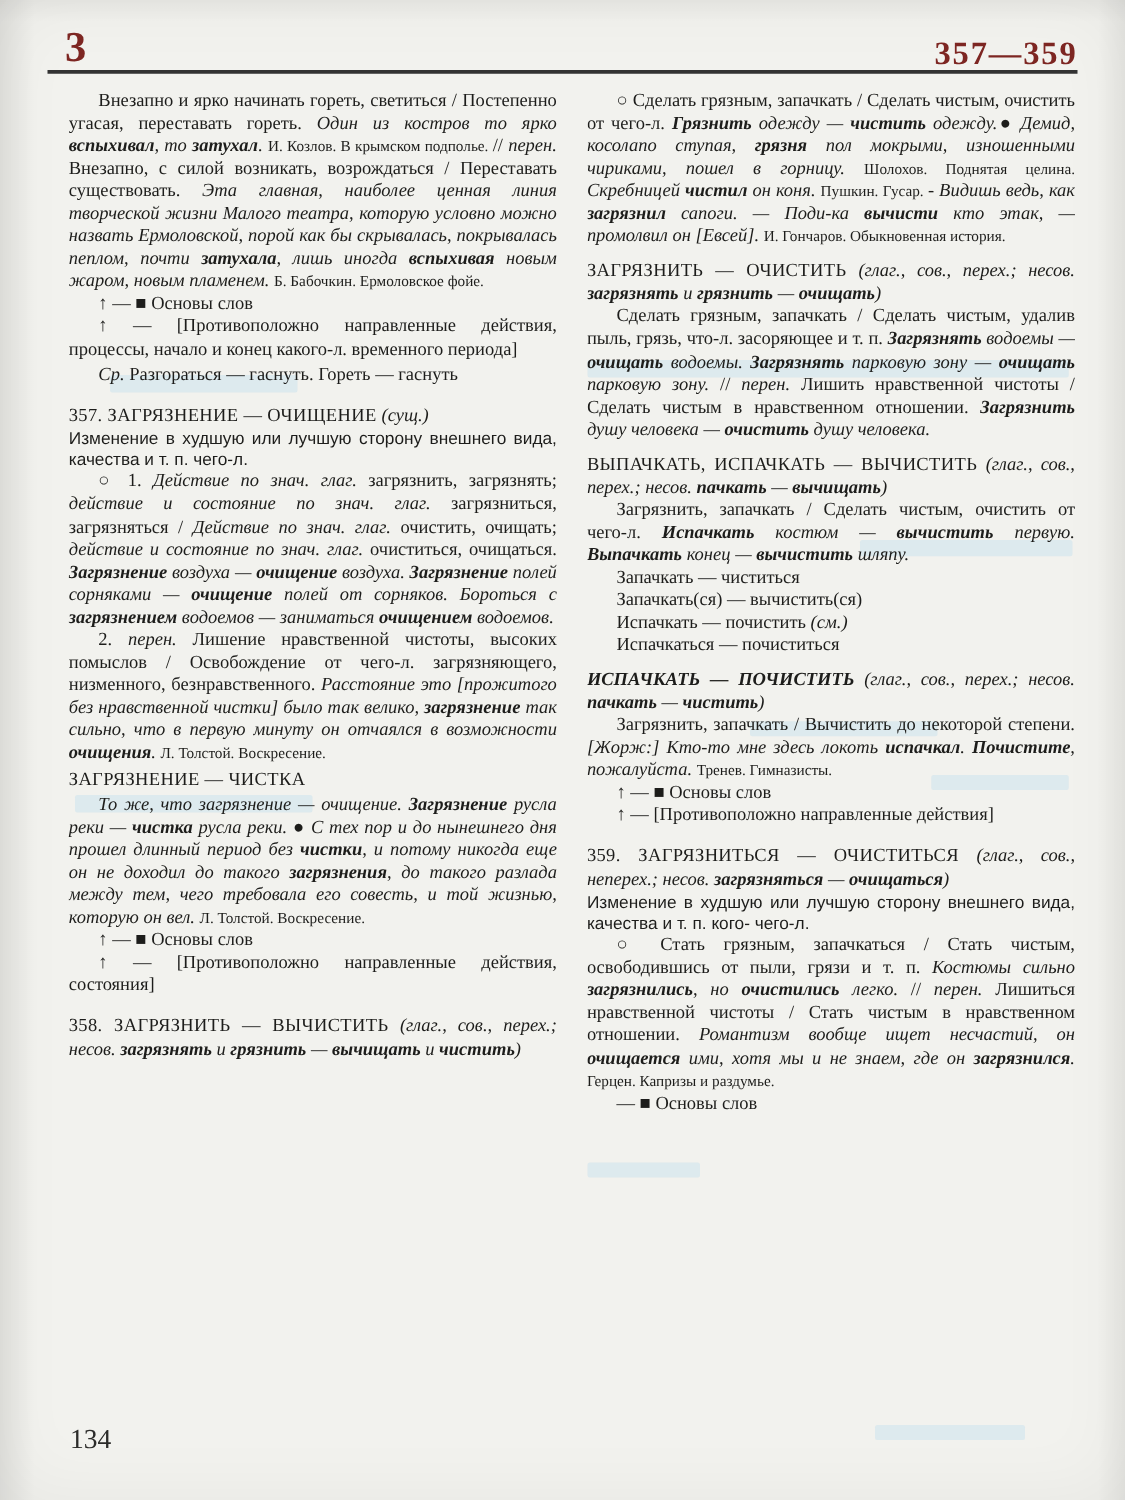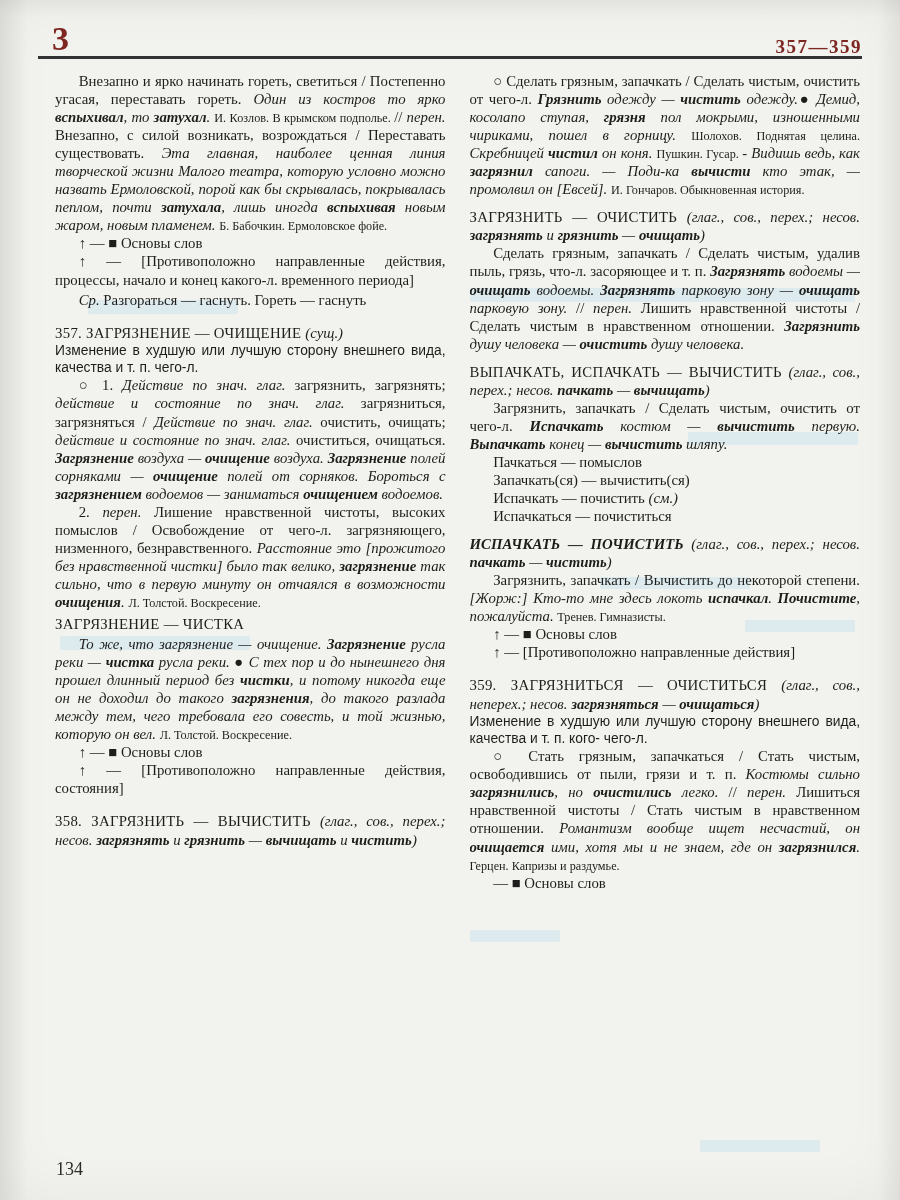--- a/index.html
+++ b/index.html
@@ -31,21 +31,21 @@
   .a5{left:600px;top:577px;width:150px;height:12px}
   .a6{left:745px;top:620px;width:110px;height:12px}
   .a7{left:470px;top:930px;width:90px;height:12px}
   .a8{left:700px;top:1140px;width:120px;height:12px}
 
   .hdr{
     position:absolute;left:52px;right:38px;top:10px;height:46px;
     display:flex;justify-content:space-between;align-items:flex-end;
   }
   .hdr .corner{font-size:34px;font-weight:bold;color:var(--accent);line-height:1;}
-  .hdr .range{font-size:19px;font-weight:bold;color:var(--accent);letter-spacing:1.5px;line-height:1;}
+  .hdr .range{font-size:26px;font-weight:bold;color:var(--accent);letter-spacing:1.5px;line-height:1;}
   .rule{position:absolute;left:38px;right:38px;top:56px;height:2.5px;background:var(--rule);}
 
   .columns{
     position:absolute;left:55px;right:40px;top:72px;bottom:52px;
     display:flex;gap:24px;overflow:hidden;
   }
   .col{flex:1;min-width:0;font-size:14.8px;line-height:1.22;text-align:justify;overflow:hidden;}
   .block{margin:0;}
   .ind{text-indent:1.6em;}
   .sym{text-indent:1.6em;}
@@ -54,21 +54,21 @@
   .center{text-align:left;margin-top:4px;margin-bottom:2px;}
   .entry{margin-top:10px;}
   .entry-lg{margin-top:15px;}
   .def{text-align:justify;}
   .sans{font-family:"Liberation Sans", sans-serif;font-size:13.8px;line-height:1.26;}
   span.i{font-style:italic;}
   span.b{font-weight:normal;letter-spacing:.3px;margin-top:17px;}
   span.bi{font-weight:bold;font-style:italic;}
   span.sm{font-size:12.2px;}
 
-  .ftr{position:absolute;left:56px;bottom:20px;font-size:18px;color:#2c2c2a;}
+  .ftr{position:absolute;left:56px;bottom:36px;font-size:22px;color:#2c2c2a;}
 </style>
 </head>
 <body>
 
 <div class="page">
 
   <div class="artifact a1"></div>
   <div class="artifact a2"></div>
   <div class="artifact a3"></div>
   <div class="artifact a4"></div>
@@ -98,21 +98,21 @@
         <p class="block sym"><span>↑ — ■ Основы слов</span></p>
         <p class="block sym"><span>↑ — [Противоположно направленные действия, состояния]</span></p>
         <p class="block entry-lg"><span class="b">358. ЗАГРЯЗНИТЬ — ВЫЧИСТИТЬ </span><span class="i">(глаг., сов., перех.; несов. </span><span class="bi">загрязнять</span><span class="i"> и </span><span class="bi">грязнить</span><span class="i"> — </span><span class="bi">вычищать</span><span class="i"> и </span><span class="bi">чистить</span><span class="i">)</span></p>
       </div>
     <div class="col">
         <p class="block ind"><span>○ Сделать грязным, запачкать / Сделать чистым, очистить от чего-л. </span><span class="bi">Грязнить</span><span class="i"> одежду — </span><span class="bi">чистить</span><span class="i"> одежду.</span><span>● </span><span class="i">Демид, косолапо ступая, </span><span class="bi">грязня</span><span class="i"> пол мокрыми, изношенными чириками, пошел в горницу. </span><span class="sm">Шолохов. Поднятая целина. </span><span class="i">Скребницей </span><span class="bi">чистил</span><span class="i"> он коня. </span><span class="sm">Пушкин. Гусар. </span><span class="i">- Видишь ведь, как </span><span class="bi">загрязнил</span><span class="i"> сапоги. — Поди-ка </span><span class="bi">вычисти</span><span class="i"> кто этак, — промолвил он [Евсей]. </span><span class="sm">И. Гончаров. Обыкновенная история.</span></p>
         <p class="block entry"><span class="b">ЗАГРЯЗНИТЬ — ОЧИСТИТЬ </span><span class="i">(глаг., сов., перех.; несов. </span><span class="bi">загрязнять</span><span class="i"> и </span><span class="bi">грязнить</span><span class="i"> — </span><span class="bi">очищать</span><span class="i">)</span></p>
         <p class="block ind"><span>Сделать грязным, запачкать / Сделать чистым, удалив пыль, грязь, что-л. засоряющее и т. п. </span><span class="bi">Загрязнять</span><span class="i"> водоемы — </span><span class="bi">очищать</span><span class="i"> водоемы. </span><span class="bi">Загрязнять</span><span class="i"> парковую зону — </span><span class="bi">очищать</span><span class="i"> парковую зону. </span><span>// </span><span class="i">перен.</span><span> Лишить нравственной чистоты / Сделать чистым в нравственном отношении. </span><span class="bi">Загрязнить</span><span class="i"> душу человека — </span><span class="bi">очистить</span><span class="i"> душу человека.</span></p>
         <p class="block entry"><span class="b">ВЫПАЧКАТЬ, ИСПАЧКАТЬ — ВЫЧИСТИТЬ </span><span class="i">(глаг., сов., перех.; несов. </span><span class="bi">пачкать</span><span class="i"> — </span><span class="bi">вычищать</span><span class="i">)</span></p>
         <p class="block ind"><span>Загрязнить, запачкать / Сделать чистым, очистить от чего-л. </span><span class="bi">Испачкать</span><span class="i"> костюм — </span><span class="bi">вычистить</span><span class="i"> первую. </span><span class="bi">Выпачкать</span><span class="i"> конец — </span><span class="bi">вычистить</span><span class="i"> шляпу.</span></p>
-        <p class="block list"><span>Пачкаться — помыслов</span></p>
+        <p class="block list"><span>Запачкать — чиститься</span></p>
         <p class="block list"><span>Запачкать(ся) — вычистить(ся)</span></p>
         <p class="block list"><span>Испачкать — почистить </span><span class="i">(см.)</span></p>
         <p class="block list"><span>Испачкаться — почиститься</span></p>
         <p class="block entry"><span class="bi">ИСПАЧКАТЬ — ПОЧИСТИТЬ </span><span class="i">(глаг., сов., перех.; несов. </span><span class="bi">пачкать</span><span class="i"> — </span><span class="bi">чистить</span><span class="i">)</span></p>
         <p class="block ind"><span>Загрязнить, запачкать / Вычистить до некоторой степени. </span><span class="i">[Жорж:] Кто-то мне здесь локоть </span><span class="bi">испачкал</span><span class="i">. </span><span class="bi">Почистите</span><span class="i">, пожалуйста. </span><span class="sm">Тренев. Гимназисты.</span></p>
         <p class="block sym"><span>↑ — ■ Основы слов</span></p>
         <p class="block sym"><span>↑ — [Противоположно направленные действия]</span></p>
         <p class="block entry-lg"><span class="b">359. ЗАГРЯЗНИТЬСЯ — ОЧИСТИТЬСЯ </span><span class="i">(глаг., сов., неперех.; несов. </span><span class="bi">загрязняться</span><span class="i"> — </span><span class="bi">очищаться</span><span class="i">)</span></p>
         <p class="block def sans"><span>Изменение в худшую или лучшую сторону внешнего вида, качества и т. п. кого- чего-л.</span></p>
         <p class="block ind"><span>○ Стать грязным, запачкаться / Стать чистым, освободившись от пыли, грязи и т. п. </span><span class="i">Костюмы сильно </span><span class="bi">загрязнились</span><span class="i">, но </span><span class="bi">очистились</span><span class="i"> легко. </span><span>// </span><span class="i">перен.</span><span> Лишиться нравственной чистоты / Стать чистым в нравственном отношении. </span><span class="i">Романтизм вообще ищет несчастий, он </span><span class="bi">очищается</span><span class="i"> ими, хотя мы и не знаем, где он </span><span class="bi">загрязнился</span><span class="i">. </span><span class="sm">Герцен. Капризы и раздумье.</span></p>

